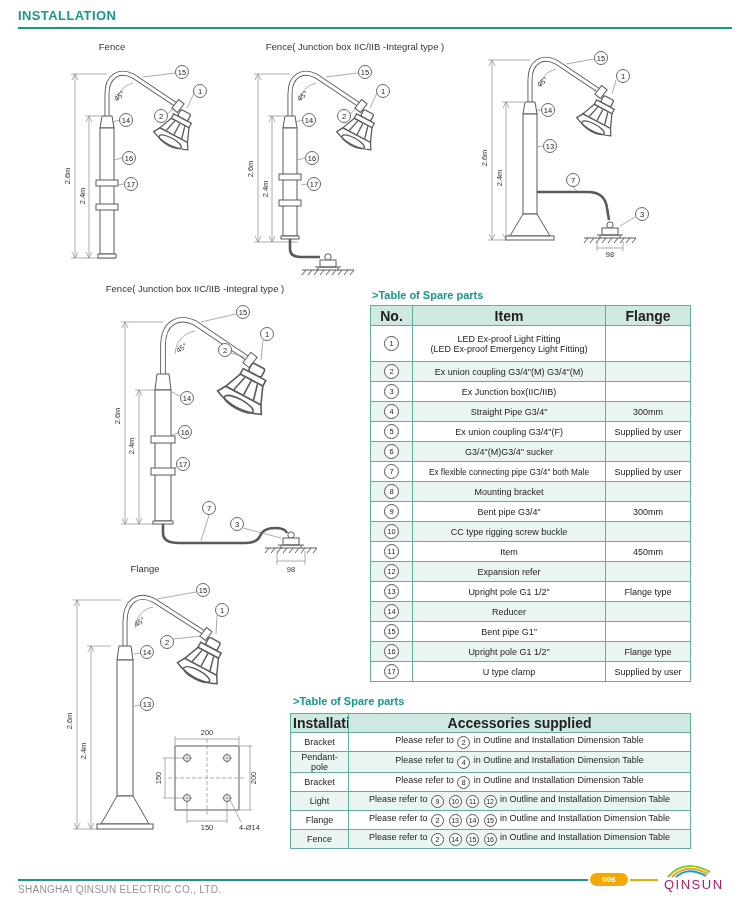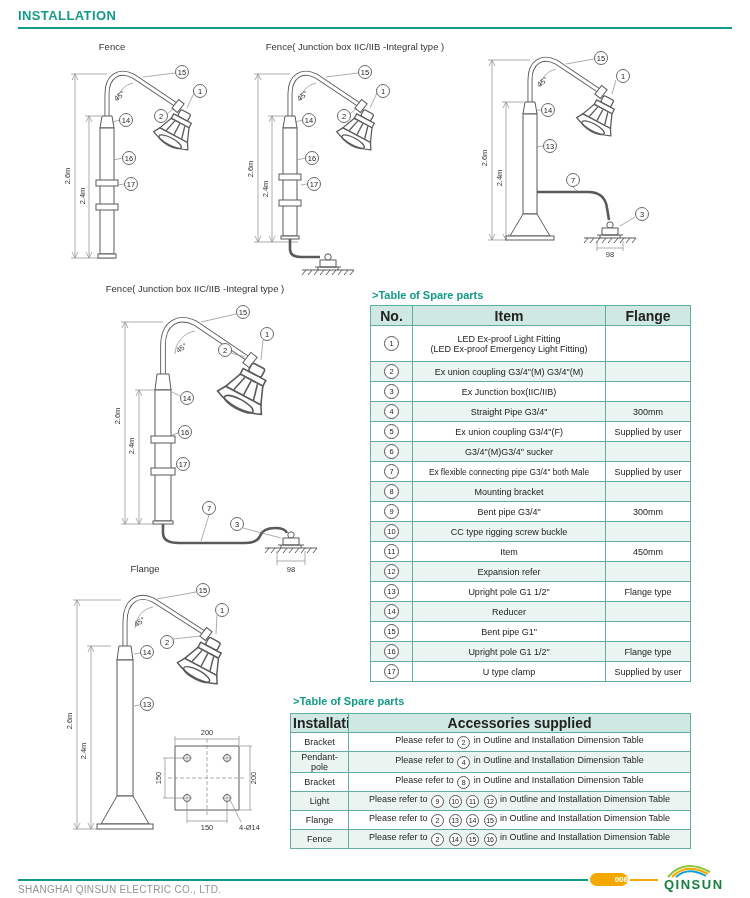--- a/index.html
+++ b/index.html
@@ -33,26 +33,26 @@
   .spare-table tbody tr:first-child{height:36px}
   .inst-table tr{height:19px}
   .long{font-size:8.3px}
   .numc{display:inline-flex;width:13px;height:13px;border:1px solid #555;border-radius:50%;
         align-items:center;justify-content:center;font-size:7.5px;line-height:1;background:#fff}
   .refc{display:inline-flex;width:11px;height:11px;border:1px solid #555;border-radius:50%;
         align-items:center;justify-content:center;font-size:7px;line-height:1;vertical-align:-2px;margin:0 1px;background:#fff}
   
   .ft-line{position:absolute;left:18px;top:879px;width:570px;height:2px;background:#149a8a}
   .ft-badge{position:absolute;left:590px;top:873px;width:38px;height:13px;background:#f5a800;border-radius:7px;
-            color:#fff;font-size:8px;font-weight:bold;text-align:right;line-height:13px}
+            color:#fff;font-size:8px;font-weight:bold;text-align:center;line-height:13px}
   .ft-line2{position:absolute;left:630px;top:879px;width:28px;height:2px;background:#f5a800}
   .company{position:absolute;left:18px;top:884px;font-size:10px;color:#949494;letter-spacing:.3px}
   .logo{position:absolute;left:664px;top:864px;width:82px;height:32px}
   .logo .arcs{position:absolute;left:2px;top:0}
-  .logo .word{position:absolute;left:0;top:13px;font-size:13px;font-weight:bold;color:#15803d;letter-spacing:1.5px}
+  .logo .word{position:absolute;left:0;top:13px;font-size:13px;font-weight:normal;color:#be185d;letter-spacing:1.5px}
 </style>
 </head>
 <body>
 
 <svg width="0" height="0" style="position:absolute" aria-hidden="true">
   <defs>
     <g id="lamp">
       <rect x="-4.5" y="0" width="9" height="6" rx="1.5" class="fw"></rect>
       <rect x="-8" y="6" width="16" height="4" class="fw"></rect>
       <path d="M -8 10 L 8 10 L 12.5 21 L -12.5 21 Z" class="fw"></path>

